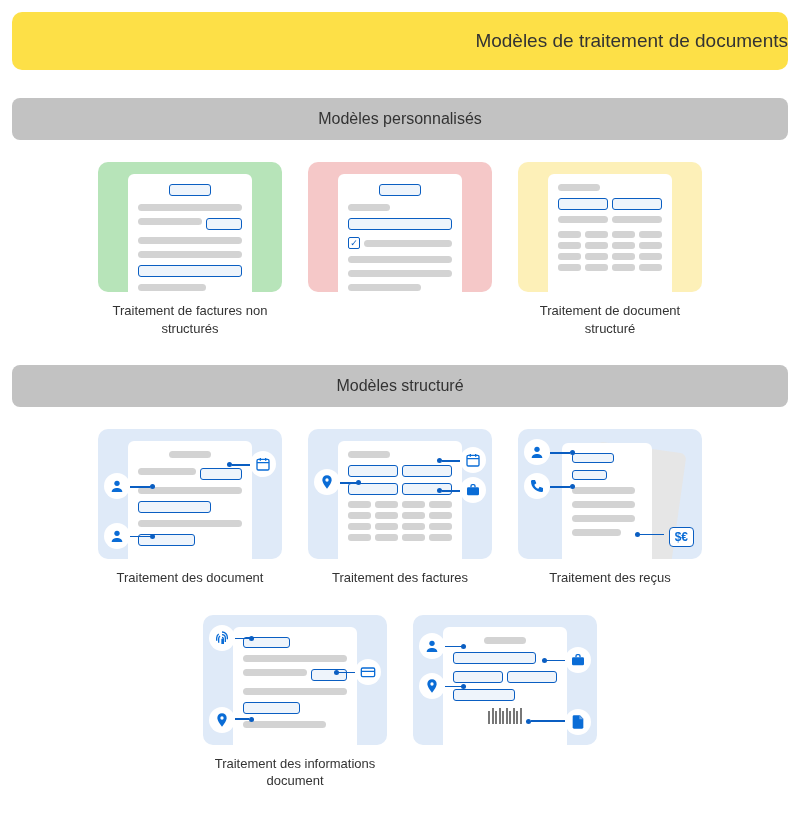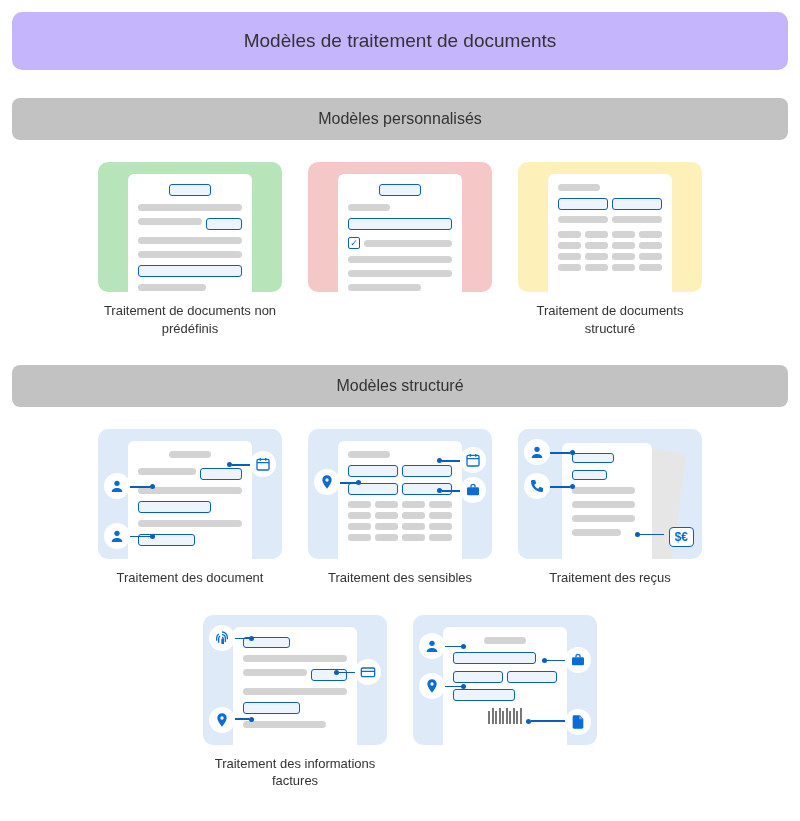--- a/index.html
+++ b/index.html
@@ -4,23 +4,23 @@
 <style>
   * { box-sizing: border-box; margin: 0; padding: 0; }
   body {
     font-family: -apple-system, "Segoe UI", Arial, sans-serif;
     background: #fff;
     width: 800px;
     padding: 12px;
     color: #333;
   }
   .header-band {
-    background: #c4b5fd;
+    background: #fde047;
     border-radius: 10px;
-    text-align: center;
+    text-align: right;
     padding: 18px 0;
     font-size: 19px;
     color: #333;
     margin-bottom: 28px;
   }
   .section-band {
     background: #c2c2c2;
     border-radius: 8px;
     text-align: center;
     padding: 12px 0;
@@ -235,21 +235,21 @@
         <div style="display:flex;gap:4px;margin-bottom:7px">
           <div class="line" style="flex:1;margin:0"></div>
           <div class="hl" style="width:35%;margin:0"></div>
         </div>
         <div class="line" style="width:100%"></div>
         <div class="line" style="width:100%"></div>
         <div class="hl" style="width:100%"></div>
         <div class="line" style="width:65%"></div>
       </div>
     </div>
-    <div class="caption">Traitement de documents non prédéfinis</div>
+    <div class="caption">Traitement de factures non structurés</div>
   </div>
 
   <div class="card">
     <div class="tile red">
       <div class="doc">
         <div class="hl" style="width:40%;margin:0 auto 8px"></div>
         <div class="line" style="width:40%"></div>
         <div class="hl" style="width:100%"></div>
         <div style="display:flex;align-items:center;margin-bottom:7px">
           <span class="checkbox">✓</span>
@@ -287,21 +287,21 @@
             <div class="cell"></div>
             <div class="cell"></div>
             <div class="cell"></div>
           <div class="cell"></div>
             <div class="cell"></div>
             <div class="cell"></div>
             <div class="cell"></div>
         </div>
       </div>
     </div>
-    <div class="caption">Traitement de documents structuré</div>
+    <div class="caption">Traitement de document structuré</div>
   </div>
 
 </div>
 
 <div class="section-band">
   <span>Modèles structuré</span>
 </div>
 
 <div class="row">
 
@@ -389,21 +389,21 @@
             <use href="#i-briefcase"></use>
           </svg>
         </div>
       <div class="connector" style="left:32px;top:53px;width:16px"></div>
       <div class="dot" style="left:48px;top:51px"></div>
       <div class="connector" style="right:32px;top:31px;width:18px"></div>
       <div class="dot" style="right:50px;top:29px"></div>
       <div class="connector" style="right:32px;top:61px;width:18px"></div>
       <div class="dot" style="right:50px;top:59px"></div>
     </div>
-    <div class="caption">Traitement des sensibles</div>
+    <div class="caption">Traitement des factures</div>
   </div>
 
   <div class="card">
     <div class="tile blue">
       <div class="receipt-back"></div>
       <div class="receipt-front">
         <div class="hl" style="width:60%;height:10px"></div>
         <div class="hl" style="width:50%;height:10px"></div>
         <div class="line" style="width:90%"></div>
         <div class="line" style="width:90%"></div>
@@ -463,21 +463,21 @@
             <use href="#i-location"></use>
           </svg>
         </div>
       <div class="connector" style="left:32px;top:23px;width:14px"></div>
       <div class="dot" style="left:46px;top:21px"></div>
       <div class="connector" style="right:32px;top:57px;width:16px"></div>
       <div class="dot" style="right:48px;top:55px"></div>
       <div class="connector" style="left:32px;bottom:25px;width:14px"></div>
       <div class="dot" style="left:46px;bottom:23px"></div>
     </div>
-    <div class="caption">Traitement des informations factures</div>
+    <div class="caption">Traitement des informations document</div>
   </div>
 
   <div class="card">
     <div class="tile blue">
       <div class="doc">
         <div class="line" style="width:40%;margin:0 auto 8px"></div>
         <div class="hl" style="width:80%"></div>
         <div class="split">
             <div class="hl"></div>
             <div class="hl"></div>

